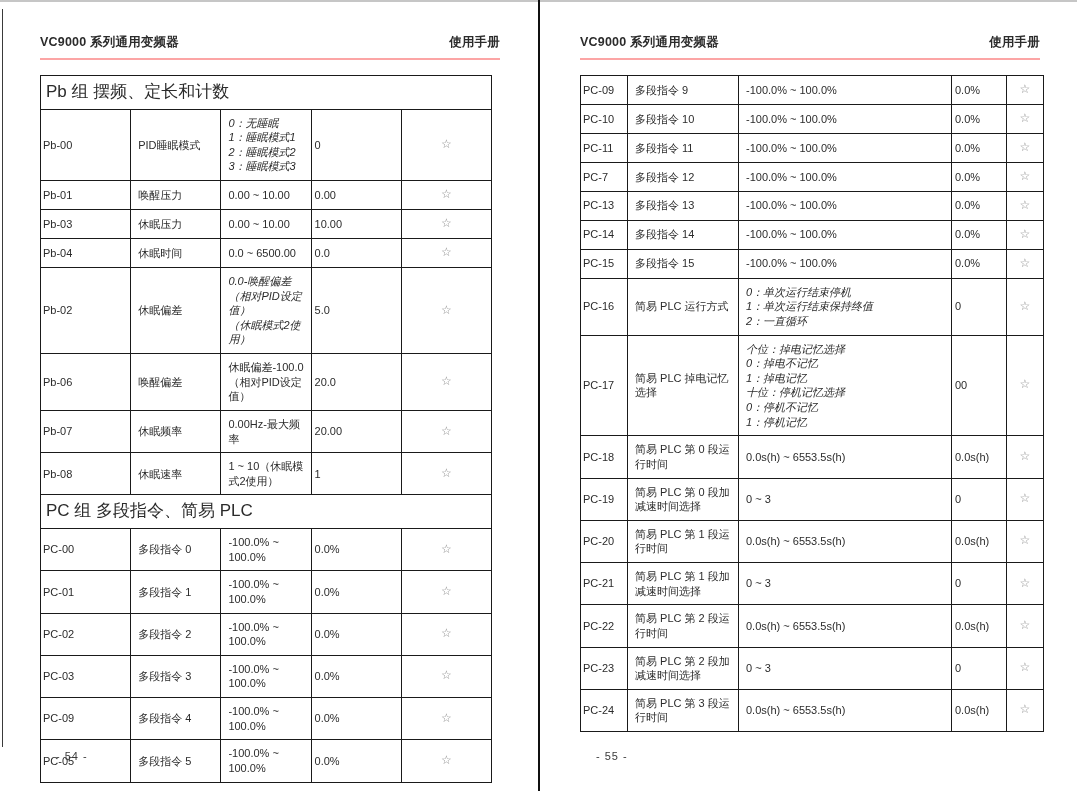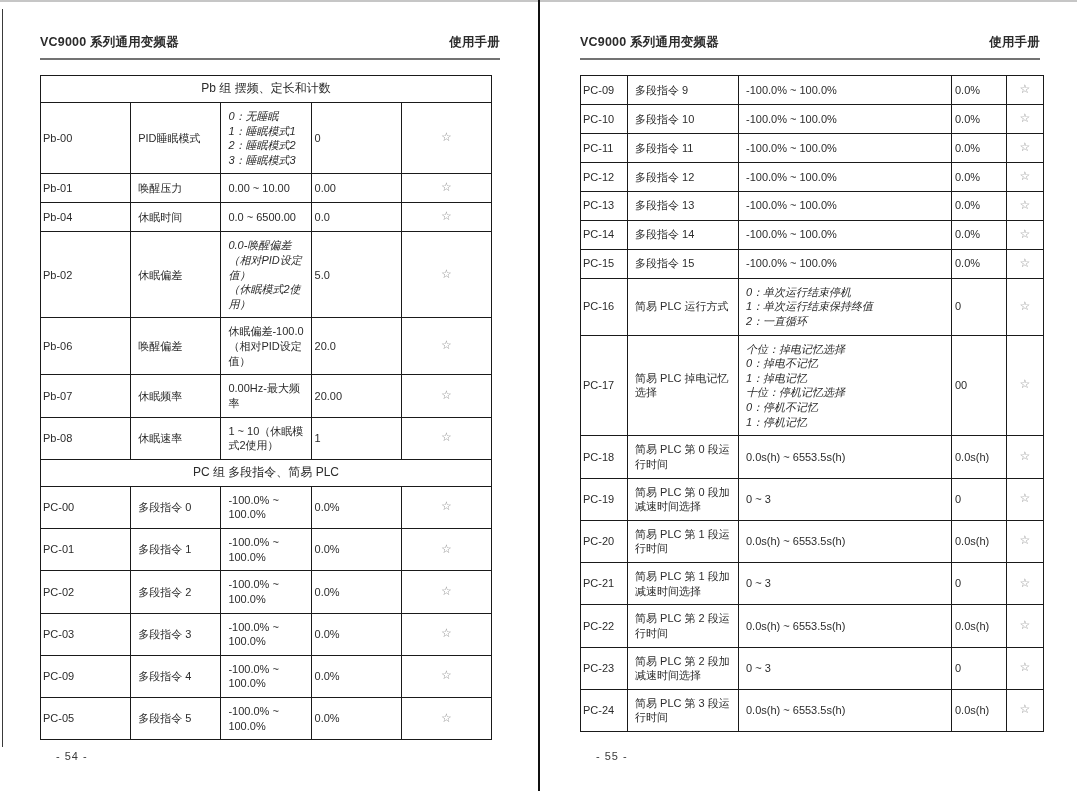--- a/index.html
+++ b/index.html
@@ -12,38 +12,38 @@
   .top-edge{position:absolute;top:0;left:0;width:1077px;height:2px;background:#c6c6c6;}
   .left-edge{position:absolute;top:9px;left:2px;width:1px;height:738px;background:#3a3a3a;}
   .page-divider{position:absolute;top:0;left:538px;width:2px;height:791px;background:#101010;}
 
   .page{position:absolute;top:0;width:460px;height:794px;}
   .page-left{left:40px;}
   .page-right{left:580px;}
 
   .page-header{
     margin-top:34px;display:flex;justify-content:space-between;align-items:flex-end;
-    border-bottom:2px solid #737373;padding-bottom:7px;
+    border-bottom:2px solid #fca5a5;padding-bottom:7px;
     font-weight:bold;font-size:12.5px;letter-spacing:0.2px;
   }
   .param-table{
     border-collapse:collapse;margin-top:15px;width:452px;
     font-size:11px;line-height:1.33;table-layout:fixed;
   }
   .page-right .param-table{width:448px;}
   .param-table td{
     border:1px solid #1a1a1a;padding:6px 7px;vertical-align:middle;
     word-break:break-word;
   }
   td.c-code{width:42px;text-align:left;padding:6px 2px;}
   td.c-name{width:96px;}
   td.c-desc{width:198px;}
   td.c-value{width:48px;text-align:left;padding:6px 3px;}
   td.c-star{width:32px;text-align:center;color:#8f8f8f;font-size:12px;padding:6px 2px;}
-  td.c-section{text-align:center;font-size:12px;padding:5px;margin-left:22px;}
+  td.c-section{font-size:17px;padding:5px;margin-left:22px;}
   .desc-line{display:block;font-style:italic;}
 
   .page-footer{
     position:absolute;top:750px;left:16px;width:100%;
     text-align:left;font-size:11px;color:#3a3a3a;letter-spacing:1px;
   }
 </style>
 </head>
 <body>
 
@@ -74,20 +74,27 @@
           <td class="c-star">☆</td>
         </tr>
         <tr>
           <td class="c-code">Pb-01</td>
           <td class="c-name">唤醒压力</td>
           <td class="c-desc">0.00 ~ 10.00</td>
           <td class="c-value">0.00</td>
           <td class="c-star">☆</td>
         </tr>
         <tr>
+          <td class="c-code">Pb-03</td>
+          <td class="c-name">休眠压力</td>
+          <td class="c-desc">0.00 ~ 10.00</td>
+          <td class="c-value">10.00</td>
+          <td class="c-star">☆</td>
+        </tr>
+        <tr>
           <td class="c-code">Pb-04</td>
           <td class="c-name">休眠时间</td>
           <td class="c-desc">0.0 ~ 6500.00</td>
           <td class="c-value">0.0</td>
           <td class="c-star">☆</td>
         </tr>
         <tr>
           <td class="c-code">Pb-02</td>
           <td class="c-name">休眠偏差</td>
           <td class="c-desc">
@@ -190,21 +197,21 @@
           <td class="c-star">☆</td>
         </tr>
         <tr>
           <td class="c-code">PC-11</td>
           <td class="c-name">多段指令 11</td>
           <td class="c-desc">-100.0% ~ 100.0%</td>
           <td class="c-value">0.0%</td>
           <td class="c-star">☆</td>
         </tr>
         <tr>
-          <td class="c-code">PC-12</td>
+          <td class="c-code">PC-7</td>
           <td class="c-name">多段指令 12</td>
           <td class="c-desc">-100.0% ~ 100.0%</td>
           <td class="c-value">0.0%</td>
           <td class="c-star">☆</td>
         </tr>
         <tr>
           <td class="c-code">PC-13</td>
           <td class="c-name">多段指令 13</td>
           <td class="c-desc">-100.0% ~ 100.0%</td>
           <td class="c-value">0.0%</td>

